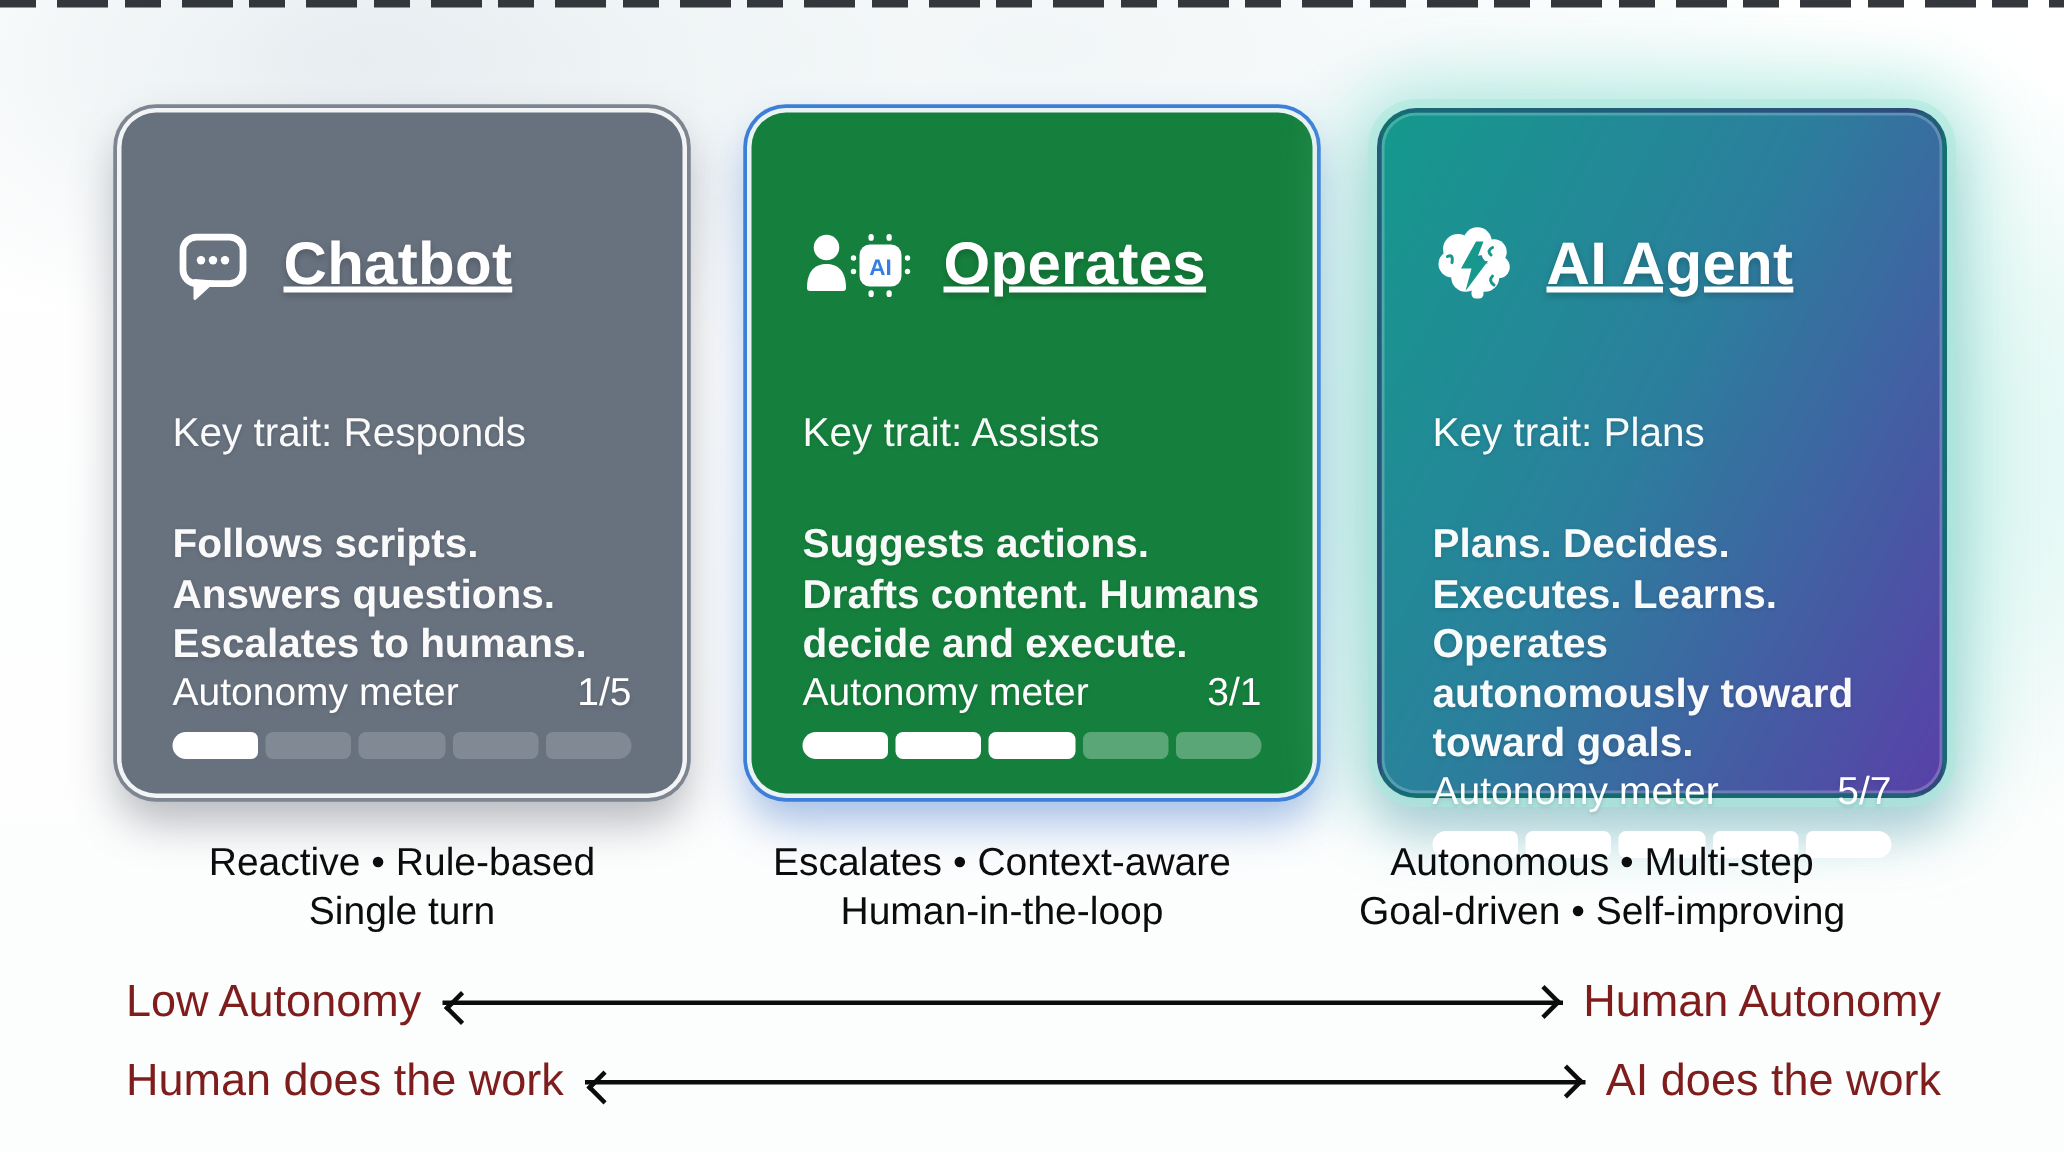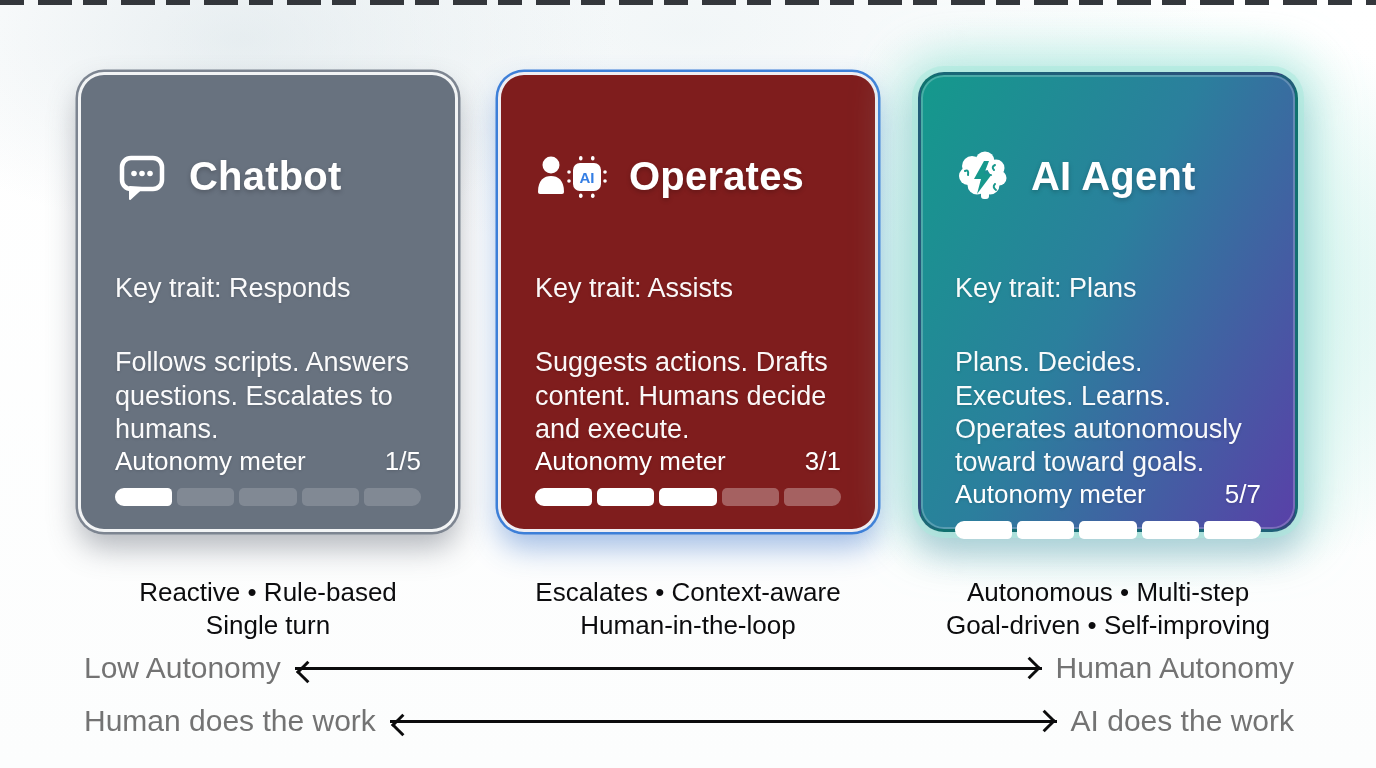--- a/index.html
+++ b/index.html
@@ -27,57 +27,57 @@
     width:380px;height:460px;border-radius:26px;box-sizing:border-box;
     padding:36px 34px 26px 34px;display:flex;flex-direction:column;color:#fff;
   }
   .card-chatbot{
     background:#68727f;
     border:3px solid rgba(250,251,252,0.95);
     box-shadow:0 0 0 2.5px #7d8591, 0 16px 30px rgba(90,98,110,0.45);
   }
   .card-chatbot{--seg-fill:#ffffff;--seg-un:rgba(255,255,255,0.17);}
   .card-copilot{
-    background:#7f1d1d;
+    background:#15803d;
     border:3px solid rgba(245,249,254,0.95);
     box-shadow:0 0 0 2.5px #3d7fd8, 0 16px 30px rgba(52,110,200,0.45);
   }
   .card-copilot{--seg-fill:#ffffff;--seg-un:rgba(255,255,255,0.30);}
   .card-agent{
     background:linear-gradient(118deg,#14998c 0%,#2b7f9d 46%,#5940a8 100%);
     border:3px solid rgba(12,82,88,0.55);
     box-shadow:
       inset 0 0 0 2px rgba(255,255,255,0.22),
       0 0 0 6px rgba(170,233,221,0.55),
       0 0 46px 16px rgba(150,228,213,0.65),
       0 18px 32px rgba(70,70,140,0.35);
   }
   .card-agent{--seg-fill:#ffffff;--seg-un:rgba(255,255,255,0.30);}
 
   .card-header{display:flex;align-items:center;gap:20px;margin-top:10px;}
-  .card-title{font-size:40px;font-weight:700;letter-spacing:.2px;text-shadow:0 2px 5px rgba(0,0,0,0.22);}
+  .card-title{font-size:40px;font-weight:700;letter-spacing:.2px;text-shadow:0 2px 5px rgba(0,0,0,0.22);text-decoration:underline;}
   .card-icon{flex:0 0 auto;display:flex;align-items:center;}
   .key-trait{margin-top:41px;font-size:27px;font-weight:500;color:rgba(255,255,255,0.97);text-shadow:0 1px 3px rgba(0,0,0,0.15);}
-  .description{margin-top:42px;font-size:27px;font-weight:400;line-height:1.23;max-width:316px;color:rgba(255,255,255,0.97);text-shadow:0 1px 3px rgba(0,0,0,0.15);}
+  .description{margin-top:42px;font-size:27px;font-weight:700;line-height:1.23;max-width:316px;color:rgba(255,255,255,0.97);text-shadow:0 1px 3px rgba(0,0,0,0.15);}
   .card-agent .description{}
   .meter-block{margin-top:auto;}
   .meter-row{display:flex;justify-content:space-between;align-items:baseline;font-size:26px;font-weight:500;margin-bottom:11px;text-shadow:0 1px 3px rgba(0,0,0,0.15);}
   .meter{display:flex;gap:5px;height:18px;}
   .meter .seg{flex:1;background:var(--seg-un);border-radius:5px;}
   .meter .seg.filled{background:var(--seg-fill);}
   .meter .seg:first-child{border-radius:10px 5px 5px 10px;}
   .meter .seg:last-child{border-radius:5px 10px 10px 5px;}
 
-  .captions-row{position:absolute;top:576px;left:78px;width:1220px;display:flex;gap:40px;}
+  .captions-row{position:absolute;top:558px;left:78px;width:1220px;display:flex;gap:20px;}
   .caption{width:380px;text-align:center;font-size:26px;font-weight:500;color:#0c0c0e;line-height:1.26;}
 
   .axis-area{position:absolute;left:84px;right:82px;top:645px;}
   .axis-row{display:flex;align-items:center;height:46px;}
   .axis-row + .axis-row{margin-top:7px;}
-  .axis-label{font-size:30px;font-weight:500;color:#737373;white-space:nowrap;}
+  .axis-label{font-size:30px;font-weight:500;color:#7f1d1d;white-space:nowrap;}
   .arrow-line{flex:1;height:3px;background:#0c0c0d;position:relative;margin:0 14px;}
   .arrow-line::before,.arrow-line::after{
     content:"";position:absolute;width:13px;height:13px;top:-5px;
   }
   .arrow-line::before{
     left:1px;border-left:3px solid #0c0c0d;border-bottom:3px solid #0c0c0d;
     transform:rotate(45deg);transform-origin:left bottom;top:-11px;
   }
   .arrow-line::after{
     right:1px;border-right:3px solid #0c0c0d;border-top:3px solid #0c0c0d;

